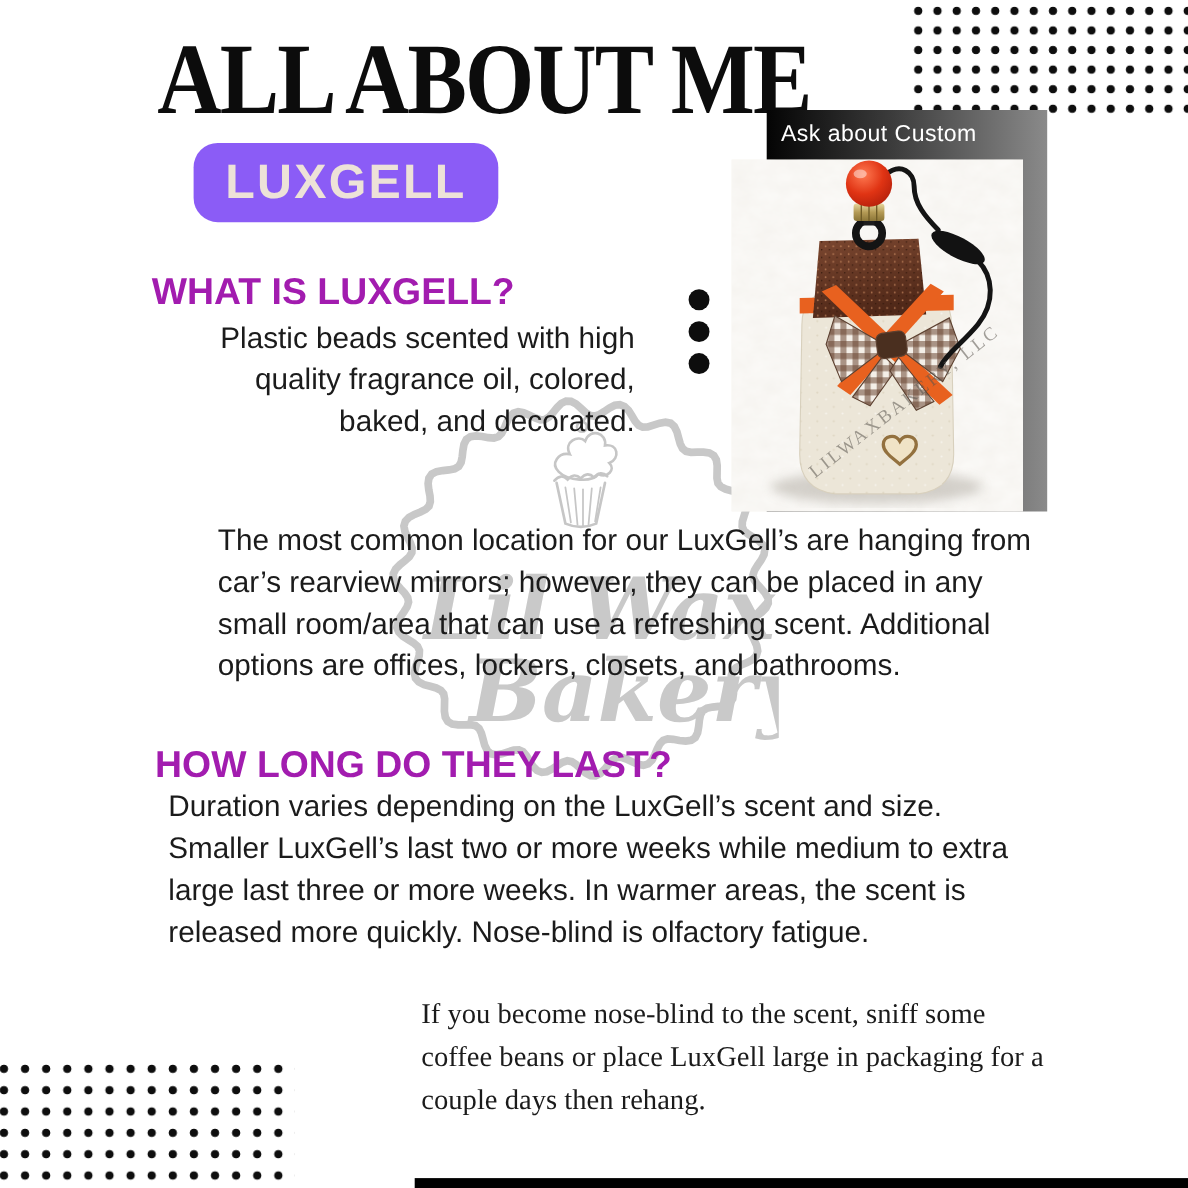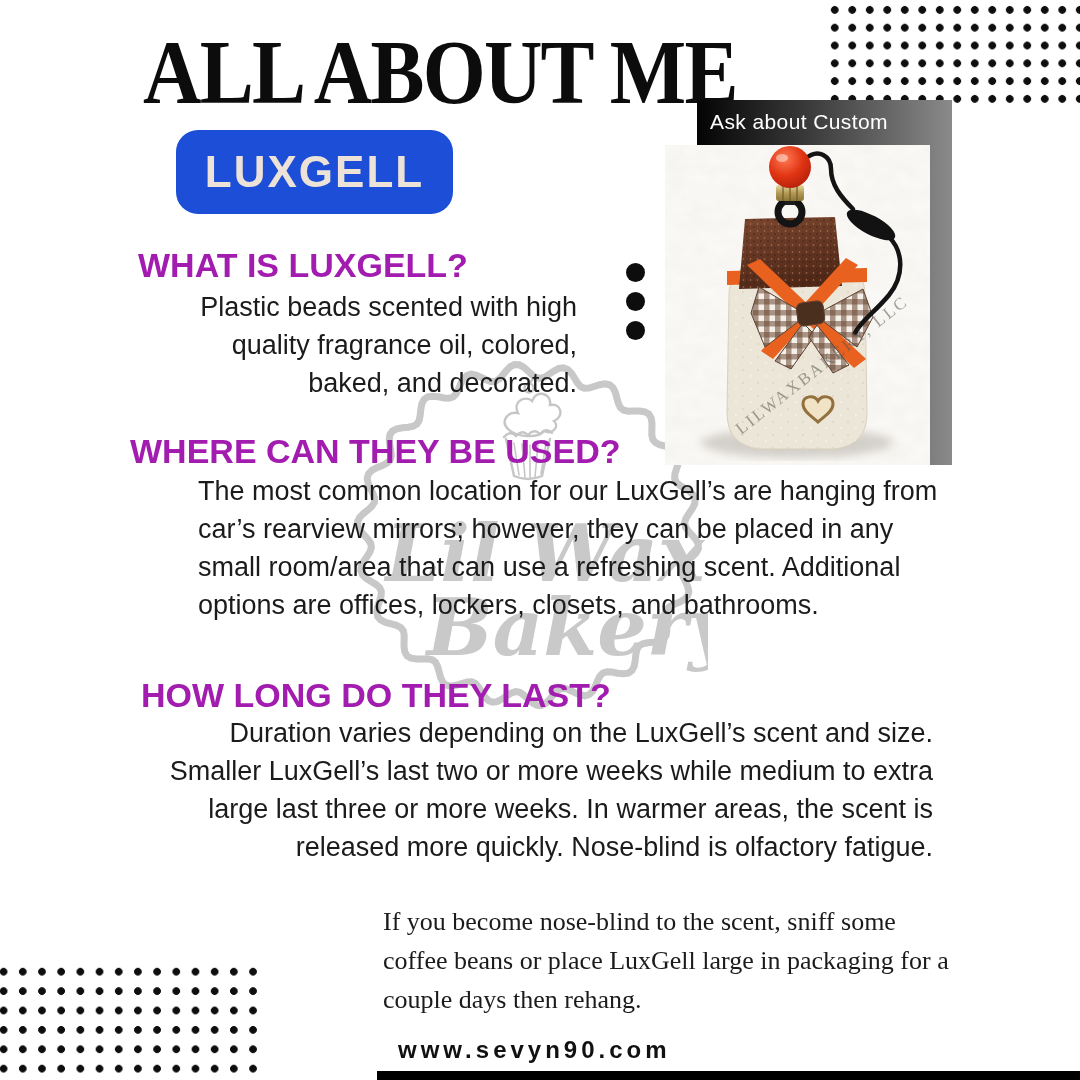--- a/index.html
+++ b/index.html
@@ -3,21 +3,21 @@
 <meta charset="utf-8">
 <style>
   html,body{margin:0;padding:0;background:#ffffff;}
   .canvas{position:relative;width:1080px;height:1080px;background:#ffffff;overflow:hidden;
           font-family:"Liberation Sans",sans-serif;color:#141414;}
 
   
   .page-title{position:absolute;left:143px;top:26px;font-family:"Liberation Serif",serif;
               font-weight:700;font-size:92px;line-height:1;letter-spacing:-2px;color:#0c0c0c;
               transform:scaleX(0.88);transform-origin:left top;white-space:nowrap;z-index:2;}
-  .brand-badge{position:absolute;left:176px;top:130px;width:277px;height:84px;background:#1d4ed8;
+  .brand-badge{position:absolute;left:176px;top:130px;width:277px;height:72px;background:#8b5cf6;
                border-radius:22px;display:flex;align-items:center;justify-content:center;z-index:2;}
   .brand-badge span{color:#ede2d8;font-weight:700;font-size:44px;letter-spacing:2px;}
 
   
   .dotgrid{position:absolute;background-image:radial-gradient(circle,#0e0e0e 3.5px,rgba(0,0,0,0) 4.1px);z-index:2;}
   .dots-tr{left:826px;top:0;width:254px;height:108px;background-size:17.5px 17.8px;background-position:0 1px;}
   .dots-bl{left:0;top:961px;width:268px;height:117px;background-size:19.2px 19.4px;background-position:-6px 1px;}
   .dots-col{position:absolute;left:626px;top:263px;display:flex;flex-direction:column;gap:10px;z-index:3;}
   .dots-col i{width:19px;height:19px;border-radius:50%;background:#0d0d0d;display:block;}
 
@@ -29,21 +29,21 @@
 
   
   .bakery-logo{position:absolute;left:348px;top:355px;width:360px;height:360px;z-index:1;}
   .script-text{font-family:"DejaVu Serif",serif;font-style:italic;font-weight:700;fill:#c9c9c9;}
 
   
   .sec-h{position:absolute;font-weight:700;font-size:34px;letter-spacing:0;color:#a21caf;z-index:2;white-space:nowrap;}
   .sec-b{position:absolute;font-size:27px;line-height:38px;color:#1b1b1b;z-index:2;}
   .h-what{left:138px;top:246px;}   .b-what{left:152px;top:288px;width:425px;text-align:right;}
   .h-where{left:130px;top:432px;}  .b-where{left:152px;top:472px;width:745px;margin-left:46px;}
-  .h-how{left:141px;top:676px;}    .b-how{left:153px;top:714px;width:780px;text-align:right;}
+  .h-how{left:141px;top:676px;}    .b-how{left:153px;top:714px;width:780px;}
   .h-nose{left:156px;top:932px;font-size:38px;}
   .b-nose{left:383px;top:902px;width:575px;font-family:"Liberation Serif",serif;font-size:26px;line-height:39px;}
 
   
   .website{position:absolute;left:398px;top:1036px;font-size:24px;font-weight:700;letter-spacing:4px;color:#111;z-index:2;}
   .bottom-bar{position:absolute;left:377px;top:1071px;width:703px;height:9px;background:#000;z-index:2;}
 </style>
 </head>
 <body>
 
@@ -172,23 +172,21 @@
     </g>
 
     <path d="M153,256 C149,249 138,251 138,259 C138,266 146,271 153,277 C160,271 168,266 168,259 C168,251 157,249 153,256 Z" fill="#f0e3c6" stroke="#93713f" stroke-width="3"></path>
 
     <text transform="translate(76,290) rotate(-38)" font-size="17" letter-spacing="2.5" fill="#5a554e" opacity="0.55" font-family="Liberation Serif,serif">LILWAXBAKERY, LLC</text>
   </svg>
 
   <div class="sec-h h-what">WHAT IS LUXGELL?</div>
   <div class="sec-b b-what">Plastic beads scented with high quality fragrance oil, colored, baked, and decorated.</div>
 
-  <div class="sec-h h-where">WHERE CAN THEY BE USED?</div>
   <div class="sec-b b-where">The most common location for our LuxGell’s are hanging from car’s rearview mirrors; however, they can be placed in any small room/area that can use a refreshing scent. Additional options are offices, lockers, closets, and bathrooms.</div>
 
   <div class="sec-h h-how">HOW LONG DO THEY LAST?</div>
   <div class="sec-b b-how">Duration varies depending on the LuxGell’s scent and size. Smaller LuxGell’s last two or more weeks while medium to extra large last three or more weeks. In warmer areas, the scent is released more quickly. Nose-blind is olfactory fatigue.</div>
 
   <div class="sec-b b-nose">If you become nose-blind to the scent, sniff some coffee beans or place LuxGell large in packaging for a couple days then rehang.</div>
 
-  <div class="website">www.sevyn90.com</div>
   <div class="bottom-bar"></div>
 </div>
 
 </body></html>

